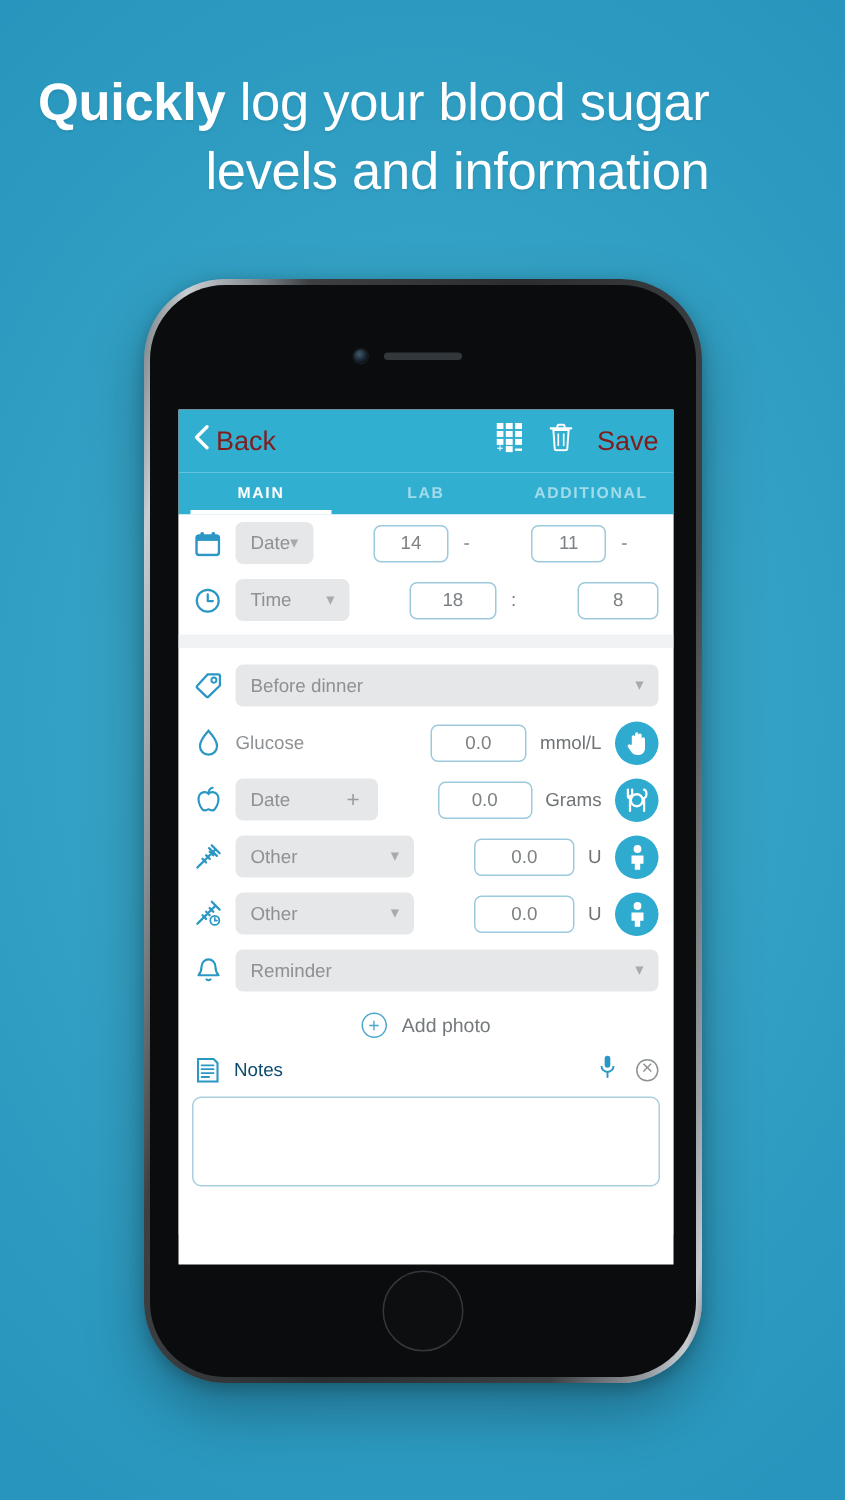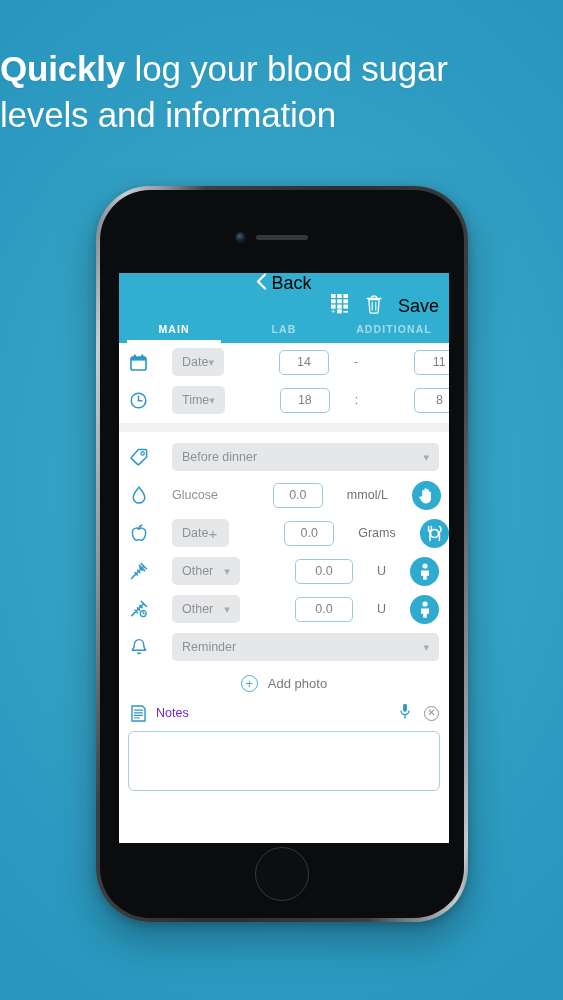--- a/index.html
+++ b/index.html
@@ -10,21 +10,21 @@
   }
   body {
     background: #2fa0c5;
     background-image: radial-gradient(ellipse 80% 60% at 50% 48%, #46b0d0 0%, #35a3c6 45%, #2795bd 100%);
     position: relative;
   }
 
   
   .headline {
     position: absolute; left: 0; top: 46px; width: 473px;
-    text-align: left; color: #ffffff;
+    text-align: right; color: #ffffff;
     font-size: 35px; line-height: 46px; font-weight: 300;
     letter-spacing: -0.2px;
     text-shadow: 0 1px 2px rgba(0,0,0,0.08);
   }
   .headline b { font-weight: 700; }
 
   
   .phone {
     position: absolute; left: 96px; top: 186px;
     width: 372px; height: 736px;
@@ -79,22 +79,22 @@
     width: 22px; height: 10px; border: 1px solid #fff; border-radius: 2px;
     position: relative; background: #fff;
   }
   .battery:after {
     content: ""; position: absolute; right: -3px; top: 3px;
     width: 2px; height: 4px; background: #fff; border-radius: 0 1px 1px 0;
   }
 
   
   .navbar {
-    height: 42px; background: #31afd1; color: #000000;
-    display: flex; align-items: center; padding: 0 10px; flex-direction: column;
+    height: 42px; background: #31afd1; color: #7f1d1d;
+    display: flex; align-items: center; padding: 0 10px;
   }
   .back { display: flex; align-items: center; gap: 4px; cursor: pointer; }
   .back-label { font-size: 18px; font-weight: 400; }
   .nav-actions { margin-left: auto; display: flex; align-items: center; gap: 16px; }
   .save-label { font-size: 18px; }
 
   
   .tabs {
     height: 28px; background: #31afd1; display: flex; align-items: stretch; font-weight: bold;
   }
@@ -106,21 +106,21 @@
   .tab.active { color: #ffffff; }
   .tab.active:after {
     content: ""; position: absolute; left: 8px; right: 8px; bottom: 0;
     height: 3px; background: #ffffff;
   }
 
   
   .form { padding: 0 0 0 0; background: #fff; height: 480px; position: relative; }
   .row {
     display: flex; align-items: center; padding: 0 10px;
-    height: 38px; gap: 24px;
+    height: 38px; gap: 9px;
   }
   .ico {
     width: 19px; height: 19px; flex: 0 0 19px;
     display: flex; align-items: center; justify-content: center;
     color: #2b97c4;
   }
   .ico svg { display: block; }
 
   .pill {
     background: #e6e7e9; border-radius: 5px; height: 28px;
@@ -157,21 +157,21 @@
     height: 34px; color: #74797c; font-size: 13px; cursor: pointer;
   }
   .plus-circle {
     width: 17px; height: 17px; border-radius: 50%;
     border: 1.3px solid #4fa9cb; color: #4fa9cb;
     display: flex; align-items: center; justify-content: center;
     font-size: 13px; line-height: 1;
   }
 
   .notes-head { display: flex; align-items: center; padding: 0 10px; height: 26px; gap: 8px; }
-  .notes-label { color: #6d28d9; font-size: 12.5px; }
+  .notes-label { color: #0c4a6e; font-size: 12.5px; }
   .notes-tools { margin-left: auto; display: flex; align-items: center; gap: 14px; }
   .x-circle {
     width: 15px; height: 15px; border-radius: 50%;
     border: 1.3px solid #8f9396; color: #8f9396;
     display: flex; align-items: center; justify-content: center;
     font-size: 10px; line-height: 1; cursor: pointer;
   }
   .notes-box {
     margin: 5px 9px 0 9px; height: 60px;
     border: 1px solid #a9cfde; border-radius: 6px; background: #fff;

